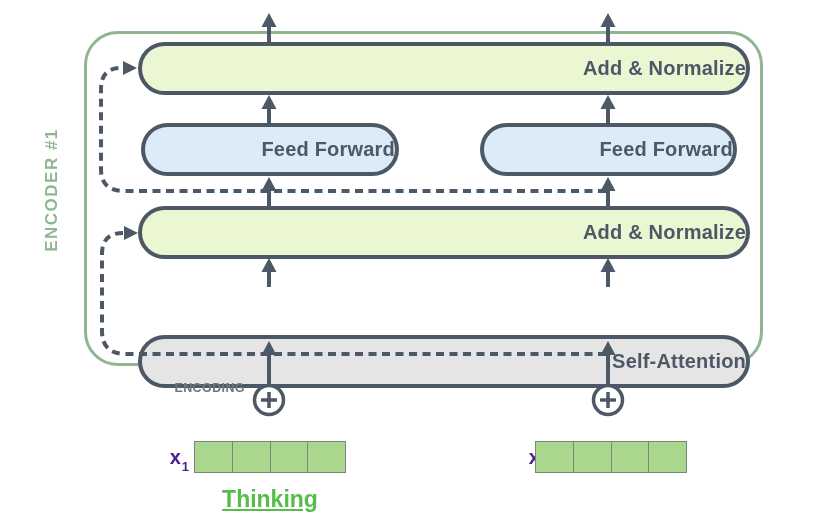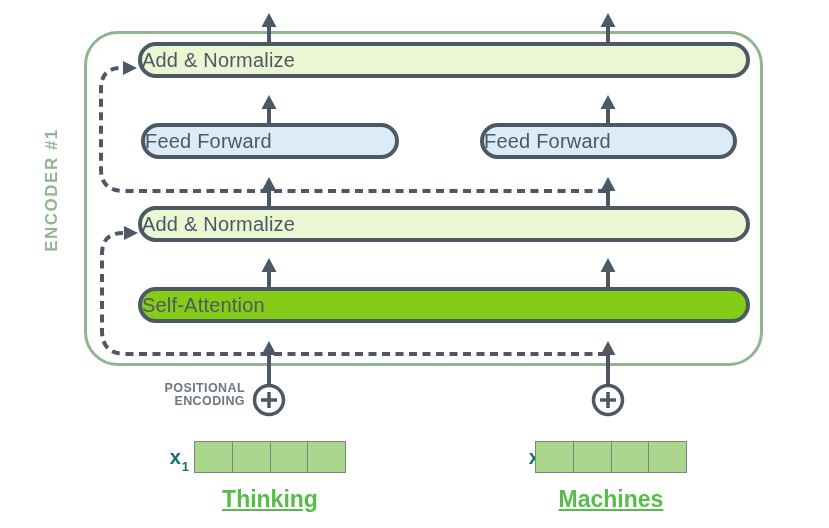--- a/index.html
+++ b/index.html
@@ -13,23 +13,23 @@
     border:3px solid #90b591;border-radius:34px;box-sizing:border-box;background:transparent;
   }
   #encoder-label{
     position:absolute;left:-23px;top:178px;width:150px;height:24px;
     transform:rotate(-90deg);
     color:#90b591;font-size:17px;font-weight:700;letter-spacing:1.5px;
     text-align:center;line-height:24px;white-space:nowrap;
   }
   
   .block{
-    position:absolute;box-sizing:border-box;height:36px;border:4px solid #4d5866;
-    border-radius:27px;display:flex;align-items:center;justify-content:flex-start;
-    color:#4d5866;font-size:20px;font-weight:400;letter-spacing:0.2px;
+    position:absolute;box-sizing:border-box;height:53px;border:4px solid #4d5866;
+    border-radius:27px;display:flex;align-items:center;justify-content:flex-end;
+    color:#4d5866;font-size:20px;font-weight:700;letter-spacing:0.2px;
   }
   #block-add-norm-top   {left:138px;top:42px; width:612px;}
   #block-feed-forward-1 {left:141px;top:123px;width:258px;}
   #block-feed-forward-2 {left:480px;top:123px;width:257px;}
   #block-add-norm-bottom{left:138px;top:206px;width:612px;}
   #block-self-attention {left:138px;top:287px;width:612px;}
   
   #overlay{position:absolute;left:0;top:0;width:829px;height:528px;}
   
   #pos-enc{
@@ -40,21 +40,21 @@
   .vector{
     position:absolute;top:441px;width:152px;height:32px;display:flex;
     border:1.5px solid #77877a;box-sizing:border-box;background:#aad78d;
   }
   .vector .cell{flex:1;background:#aad78d;border-right:1.5px solid #77877a;}
   .vector .cell:last-child{border-right:none;}
   #vector-x1{left:194px;}
   #vector-x2{left:535px;}
   .vec-label{
     position:absolute;top:445px;width:58px;text-align:right;
-    color:#0f766e;font-size:20px;font-weight:700;line-height:24px;
+    color:#4c1d95;font-size:20px;font-weight:700;line-height:24px;
   }
   .vec-label sub{font-size:13px;line-height:0;position:relative;bottom:-2px;left:1px;}
   #label-x1{left:130px;}
   #label-x2{left:489px;}
   .word-label{
     position:absolute;top:486px;width:152px;text-align:center;
     color:#56bd49;font-size:23px;font-weight:700;text-decoration:underline;
   }
   #word-1{left:194px;}
   #word-2{left:535px;}
@@ -72,21 +72,21 @@
   </div>
   <div class="block" id="block-feed-forward-1" style="background: rgb(220, 235, 248);">
     <span>Feed Forward</span>
   </div>
   <div class="block" id="block-feed-forward-2" style="background: rgb(220, 235, 248);">
     <span>Feed Forward</span>
   </div>
   <div class="block" id="block-add-norm-bottom" style="background: rgb(235, 246, 211);">
     <span>Add &amp; Normalize</span>
   </div>
-  <div class="block" id="block-self-attention" style="background: #84cc16;">
+  <div class="block" id="block-self-attention" style="background: #e5e5e5; margin-top: 48px;">
     <span>Self-Attention</span>
   </div>
 
   <svg id="overlay" viewBox="0 0 829 528">
     <g stroke="#4d5866" stroke-width="4" fill="#4d5866">
 
       <g>
         <line x1="269" y1="42" x2="269" y2="26"></line>
           <polygon points="269,13 261.5,27 276.5,27" stroke="none"></polygon>
         <line x1="269" y1="123" x2="269" y2="108"></line>
@@ -129,21 +129,20 @@
       </g>
       <g fill="none" stroke-width="3.5">
         <circle cx="608" cy="400" r="14.5" fill="#ffffff"></circle>
         <line x1="600" y1="400" x2="616" y2="400"></line>
         <line x1="608" y1="392" x2="608" y2="408"></line>
       </g>
     </g>
   </svg>
 
   <div id="pos-enc">
-    <div>POSITIONAL</div>
     <div>ENCODING</div>
   </div>
 
   <div class="vec-label" id="label-x1">
     <span>x</span><sub>1</sub>
   </div>
   <div class="vector" id="vector-x1">
       <div class="cell"></div>
       <div class="cell"></div>
       <div class="cell"></div>
@@ -154,15 +153,14 @@
     <span>x</span><sub>2</sub>
   </div>
   <div class="vector" id="vector-x2">
       <div class="cell"></div>
       <div class="cell"></div>
       <div class="cell"></div>
       <div class="cell"></div>
     </div>
 
   <div class="word-label" id="word-1">Thinking</div>
-  <div class="word-label" id="word-2">Machines</div>
 
 </div>
 
 </body></html>

